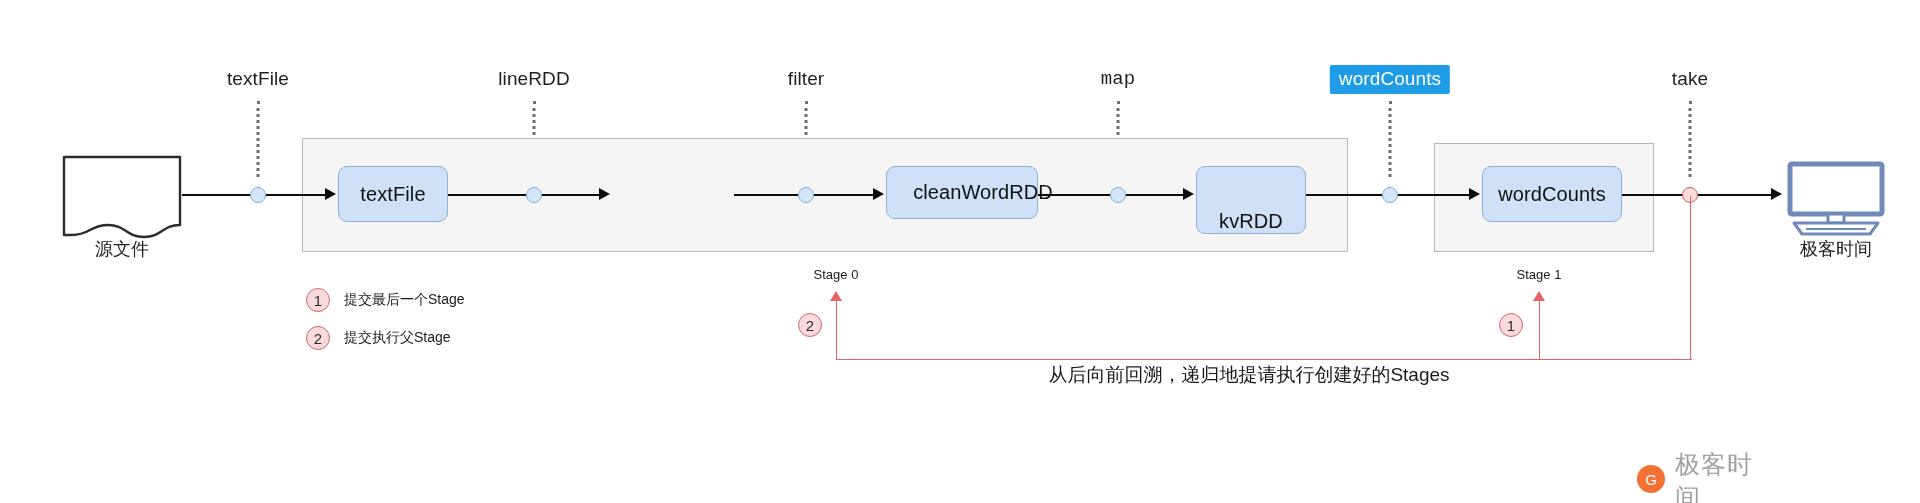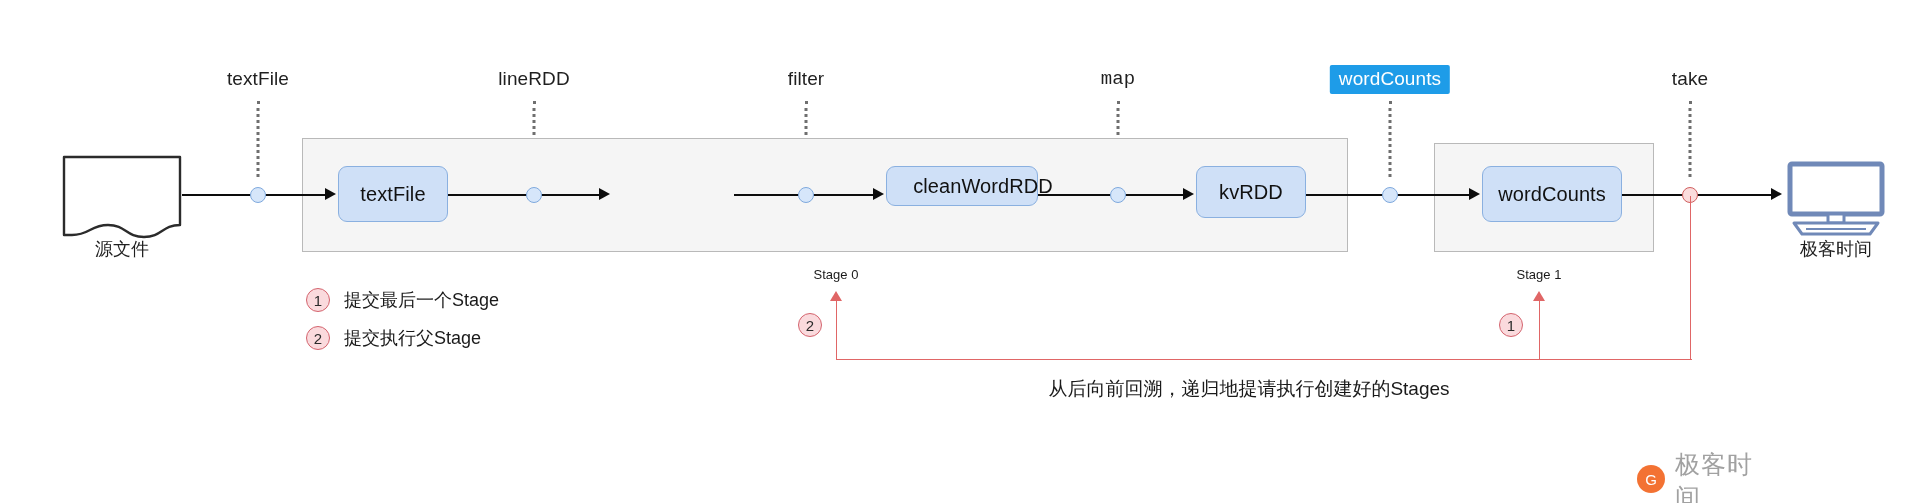--- a/index.html
+++ b/index.html
@@ -133,21 +133,21 @@
     border: 1.5px solid #d4646e;
     color: #2b2b2b;
     font-size: 15px;
     display: flex;
     align-items: center;
     justify-content: center;
     box-sizing: border-box;
     flex: 0 0 auto;
   }
   .legend-text {
-    font-size: 18px;
+    font-size: 14px;
     color: #1a1a1a;
   }
 
   
   .red-h {
     position: absolute;
     height: 0;
     border-top: 1.8px solid #e06666;
   }
   .red-v {
@@ -216,24 +216,24 @@
   </div>
   <div class="icon-caption nosel" style="left:122px; top:237px;">源文件</div>
 
   <div class="arrow-line" style="left:182px; top:194px; width:144px;"></div>
   <div class="arrow-head" style="left:325px; top:188px;"></div>
   <div class="joint" style="left:250px; top:187px;"></div>
 
   <div class="rdd nosel" style="left:338px; top:166px; width:110px; height:56px;">
     <span>textFile</span>
   </div>
-  <div class="rdd nosel" style="left:886px; top:166px; width:152px; height:40px;padding-left:42px;">
+  <div class="rdd nosel" style="left:886px; top:166px; width:152px; height:53px;padding-left:42px;">
     <span>cleanWordRDD</span>
   </div>
-  <div class="rdd nosel" style="left:1196px; top:166px; width:110px; height:52px;">
+  <div class="rdd nosel" style="left:1196px; top:166px; width:110px; height:68px;align-items:flex-end;">
     <span>kvRDD</span>
   </div>
   <div class="rdd nosel" style="left:1482px; top:166px; width:140px; height:56px;">
     <span>wordCounts</span>
   </div>
 
   <div class="arrow-line" style="left:448px; top:194px; width:152px;"></div>
   <div class="arrow-head" style="left:599px; top:188px;"></div>
   <div class="joint" style="left:526px; top:187px;"></div>
 
@@ -285,21 +285,21 @@
   <div class="red-v" style="left:836px; top:300px; height:60px;"></div>
   <div class="red-arrow-up" style="left:830px; top:291px;"></div>
 
   <div class="badge nosel" style="position:absolute; left:798px; top:313px;">
     <span>2</span>
   </div>
   <div class="badge nosel" style="position:absolute; left:1499px; top:313px;">
     <span>1</span>
   </div>
 
-  <div class="note-text nosel" style="left:1249px; top:376px;text-align:center;">从后向前回溯，递归地提请执行创建好的Stages</div>
+  <div class="note-text nosel" style="left:1249px; top:362px;text-align:center;">从后向前回溯，递归地提请执行创建好的Stages</div>
 
   <div class="watermark" style="left:1778px; top:448px; transform:translateX(-100%);">
     <span>
       <svg width="30" height="30" viewBox="0 0 30 30">
         <circle cx="15" cy="15" r="14" fill="#f26722"></circle>
         <text x="15" y="21" font-size="15" fill="#ffffff" text-anchor="middle" font-family="'Liberation Sans', sans-serif">G</text>
       </svg>
     </span>
     <span class="wm-text nosel">极客时间</span>
   </div>

